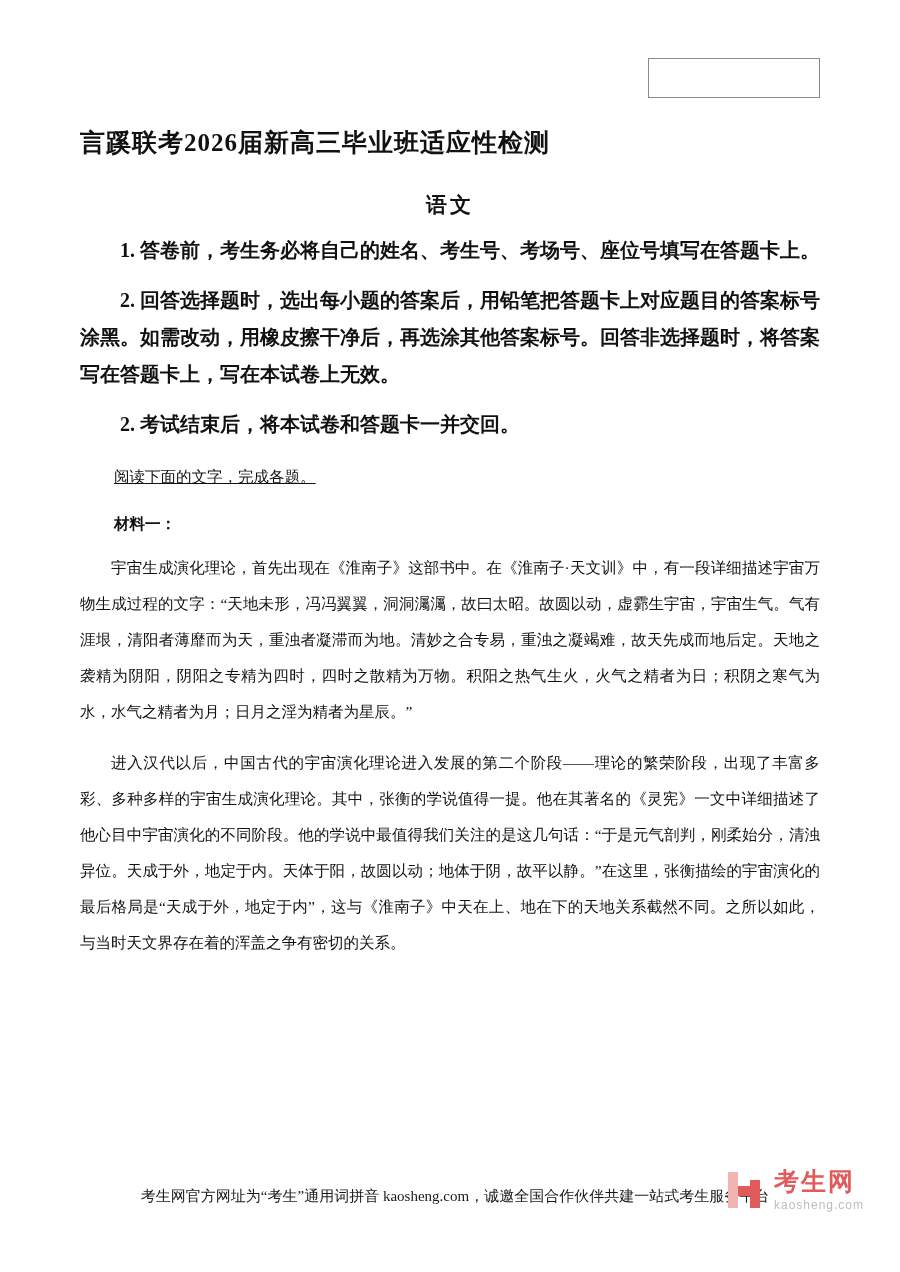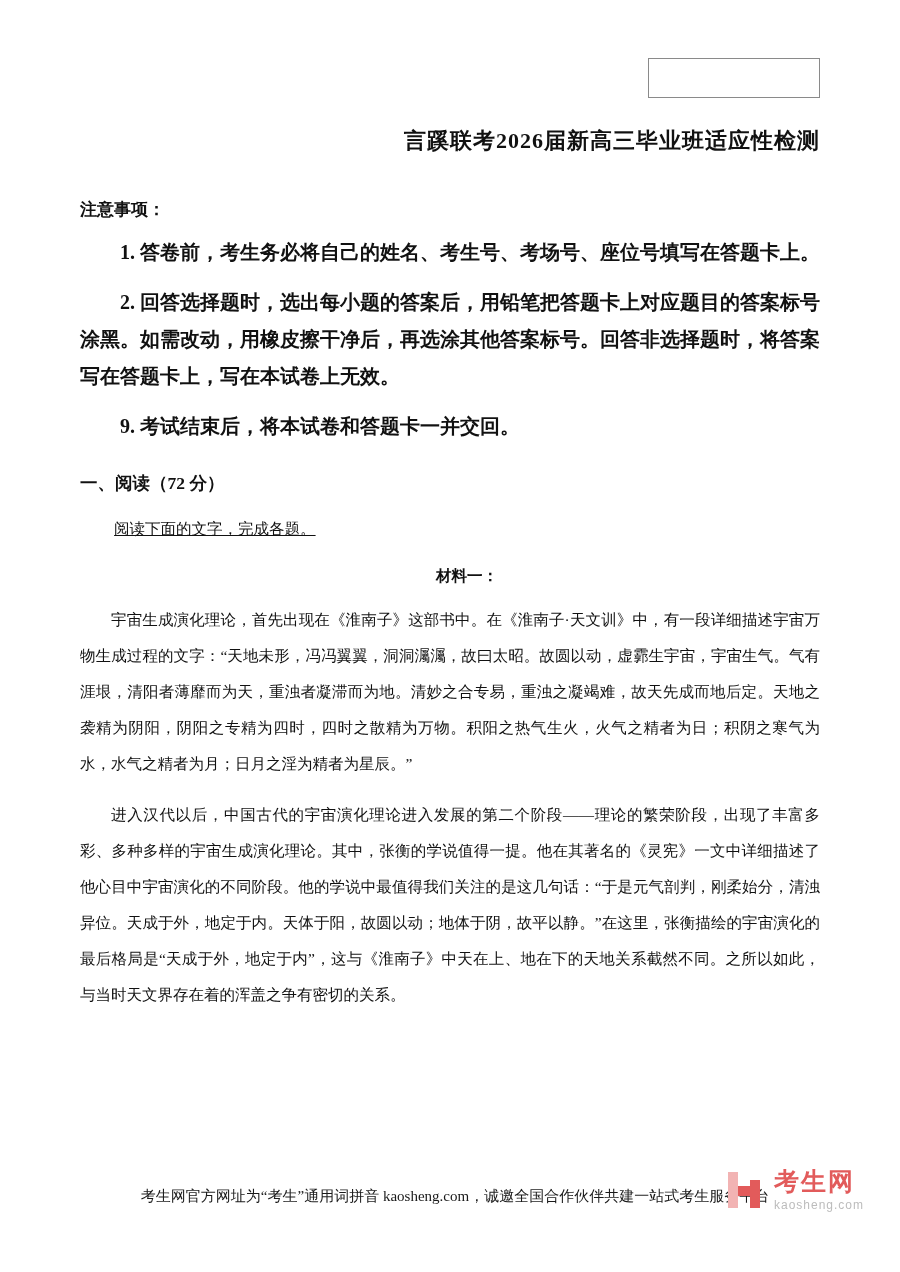--- a/index.html
+++ b/index.html
@@ -14,22 +14,22 @@
   .grader-box {
     position: absolute;
     top: 58px; right: 80px;
     width: 170px; height: 38px;
     border: 1px solid #8a8a8a;
     background: #ffffff;
   }
   .content { padding: 126px 80px 0 80px; }
   .title {
     margin: 0;
-    text-align: right;
-    font-size: 22px;
+    text-align: left;
+    font-size: 25px;
     font-weight: bold;
     letter-spacing: 1px;
   }
   .subject {
     margin: 32px 0 0 0;
     text-align: center;
     font-size: 21px;
     font-weight: bold;
     letter-spacing: 3px;
   }
@@ -61,21 +61,20 @@
     margin: 24px 0 0 0;
     font-size: 15.5px;
     text-indent: 2.2em;
     text-decoration: underline;
   }
   .material-label {
     margin: 26px 0 0 0;
     font-size: 15.5px;
     font-weight: bold;
     text-indent: 2.2em;
-    text-align: center;
   }
   .para {
     margin: 15px 0 0 0;
     font-size: 15.5px;
     line-height: 36px;
     text-indent: 2em;
     text-align: justify;
   }
   .footer {
     position: absolute;
@@ -131,29 +130,28 @@
 </style>
 </head>
 <body>
 
 <div>
 
   <div class="grader-box"></div>
 
   <div class="content">
     <h1 class="title">言蹊联考2026届新高三毕业班适应性检测</h1>
+    <h2 class="subject">语文</h2>
 
     <div>
-      <p class="notice-heading">注意事项：</p>
       <p class="notice-item">1. 答卷前，考生务必将自己的姓名、考生号、考场号、座位号填写在答题卡上。</p>
       <p class="notice-item">2. 回答选择题时，选出每小题的答案后，用铅笔把答题卡上对应题目的答案标号涂黑。如需改动，用橡皮擦干净后，再选涂其他答案标号。回答非选择题时，将答案写在答题卡上，写在本试卷上无效。</p>
-      <p class="notice-item">9. 考试结束后，将本试卷和答题卡一并交回。</p>
+      <p class="notice-item">2. 考试结束后，将本试卷和答题卡一并交回。</p>
     </div>
 
-    <p class="section-heading">一、阅读（72 分）</p>
     <p class="instruction">阅读下面的文字，完成各题。</p>
     <p class="material-label">材料一：</p>
 
     <p class="para">宇宙生成演化理论，首先出现在《淮南子》这部书中。在《淮南子·天文训》中，有一段详细描述宇宙万物生成过程的文字：“天地未形，冯冯翼翼，洞洞灟灟，故曰太昭。故圆以动，虚霩生宇宙，宇宙生气。气有涯垠，清阳者薄靡而为天，重浊者凝滞而为地。清妙之合专易，重浊之凝竭难，故天先成而地后定。天地之袭精为阴阳，阴阳之专精为四时，四时之散精为万物。积阳之热气生火，火气之精者为日；积阴之寒气为水，水气之精者为月；日月之淫为精者为星辰。”</p>
     <p class="para">进入汉代以后，中国古代的宇宙演化理论进入发展的第二个阶段——理论的繁荣阶段，出现了丰富多彩、多种多样的宇宙生成演化理论。其中，张衡的学说值得一提。他在其著名的《灵宪》一文中详细描述了他心目中宇宙演化的不同阶段。他的学说中最值得我们关注的是这几句话：“于是元气剖判，刚柔始分，清浊异位。天成于外，地定于内。天体于阳，故圆以动；地体于阴，故平以静。”在这里，张衡描绘的宇宙演化的最后格局是“天成于外，地定于内”，这与《淮南子》中天在上、地在下的天地关系截然不同。之所以如此，与当时天文界存在着的浑盖之争有密切的关系。</p>
   </div>
 
   <p class="footer">考生网官方网址为“考生”通用词拼音 kaosheng.com，诚邀全国合作伙伴共建一站式考生服务平台</p>
 
   <div class="logo">

